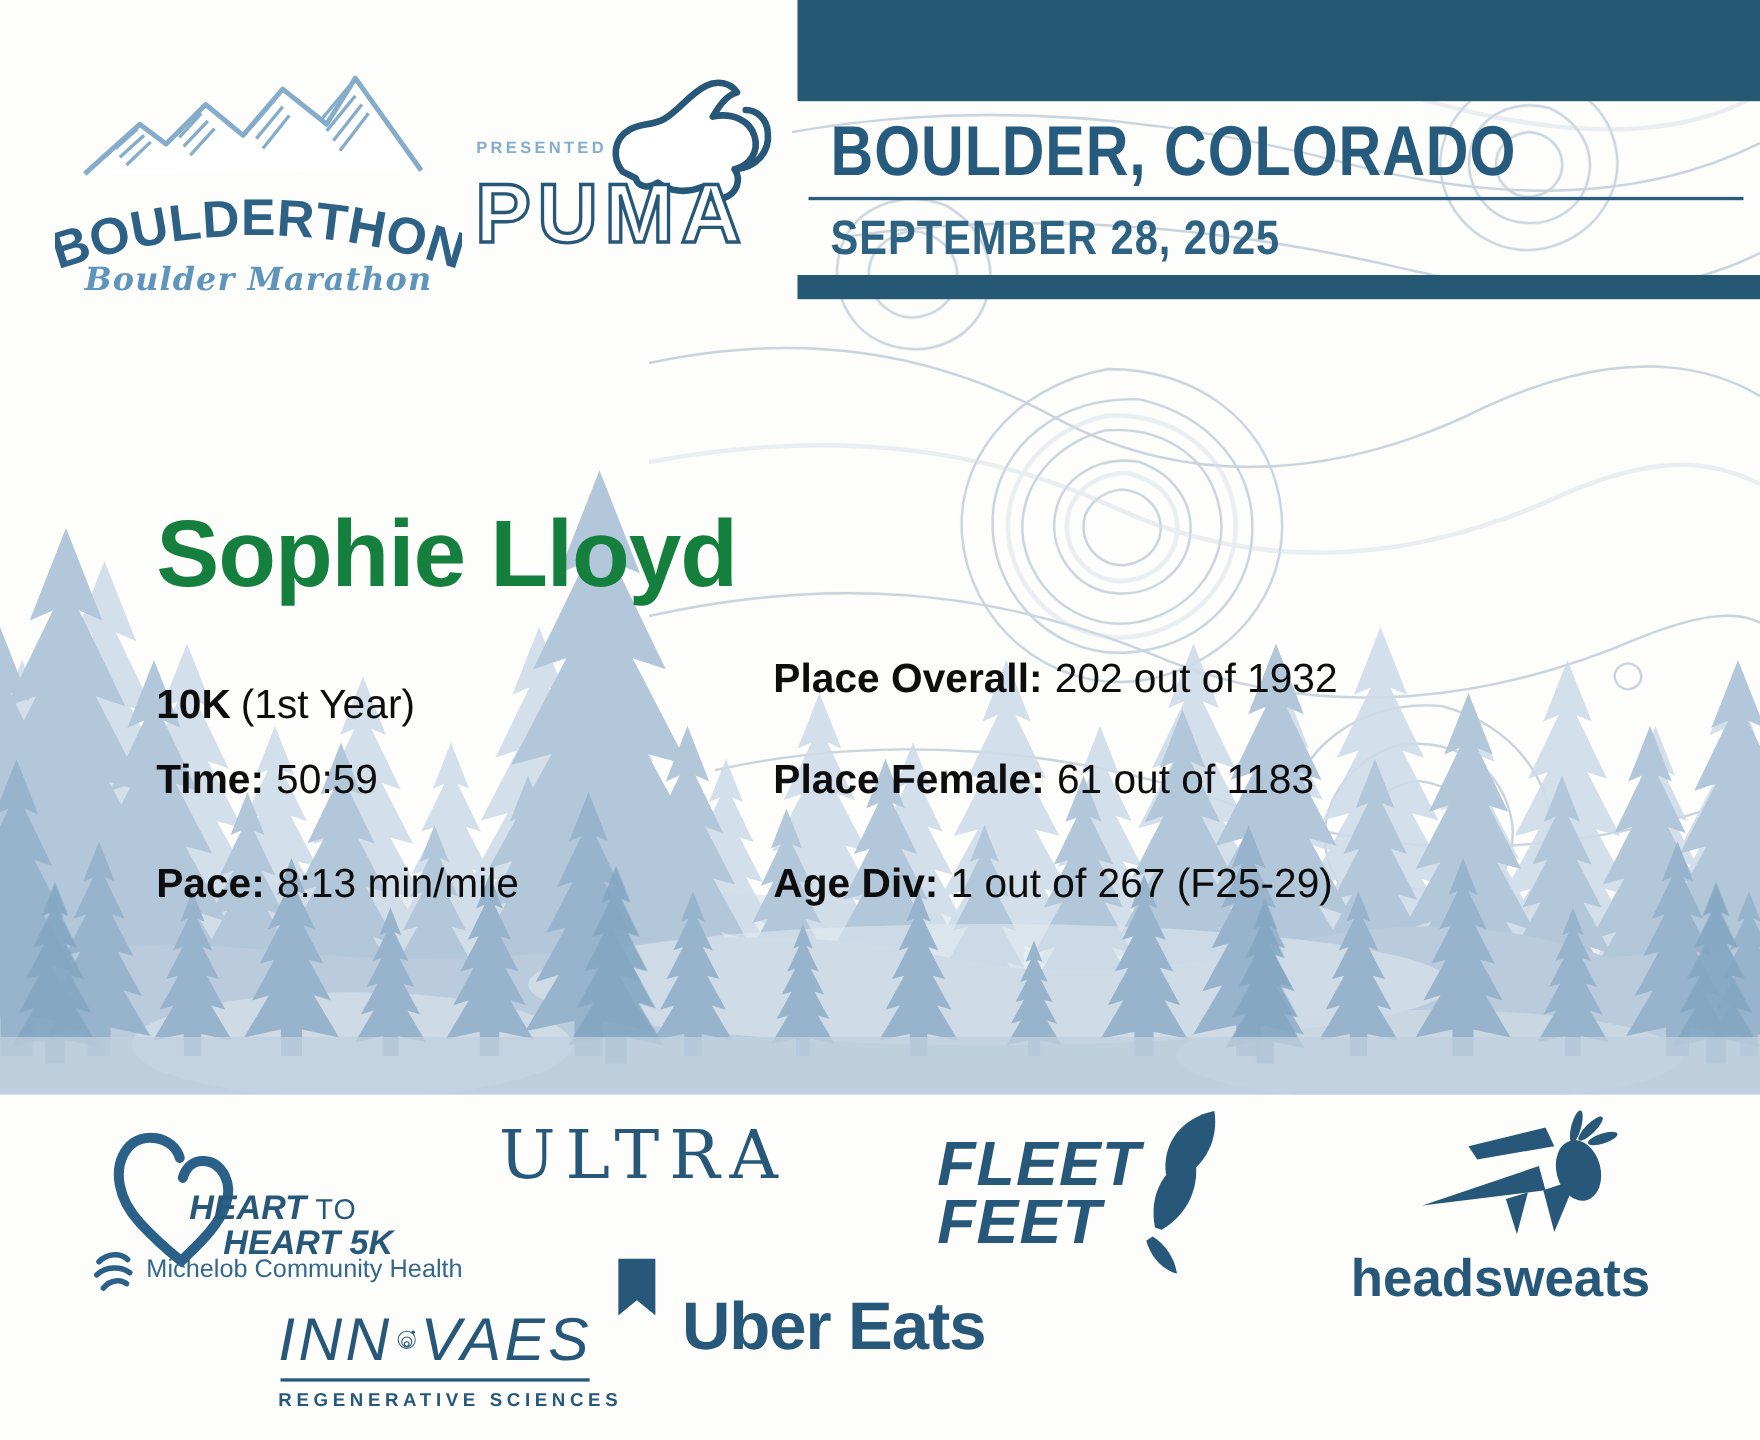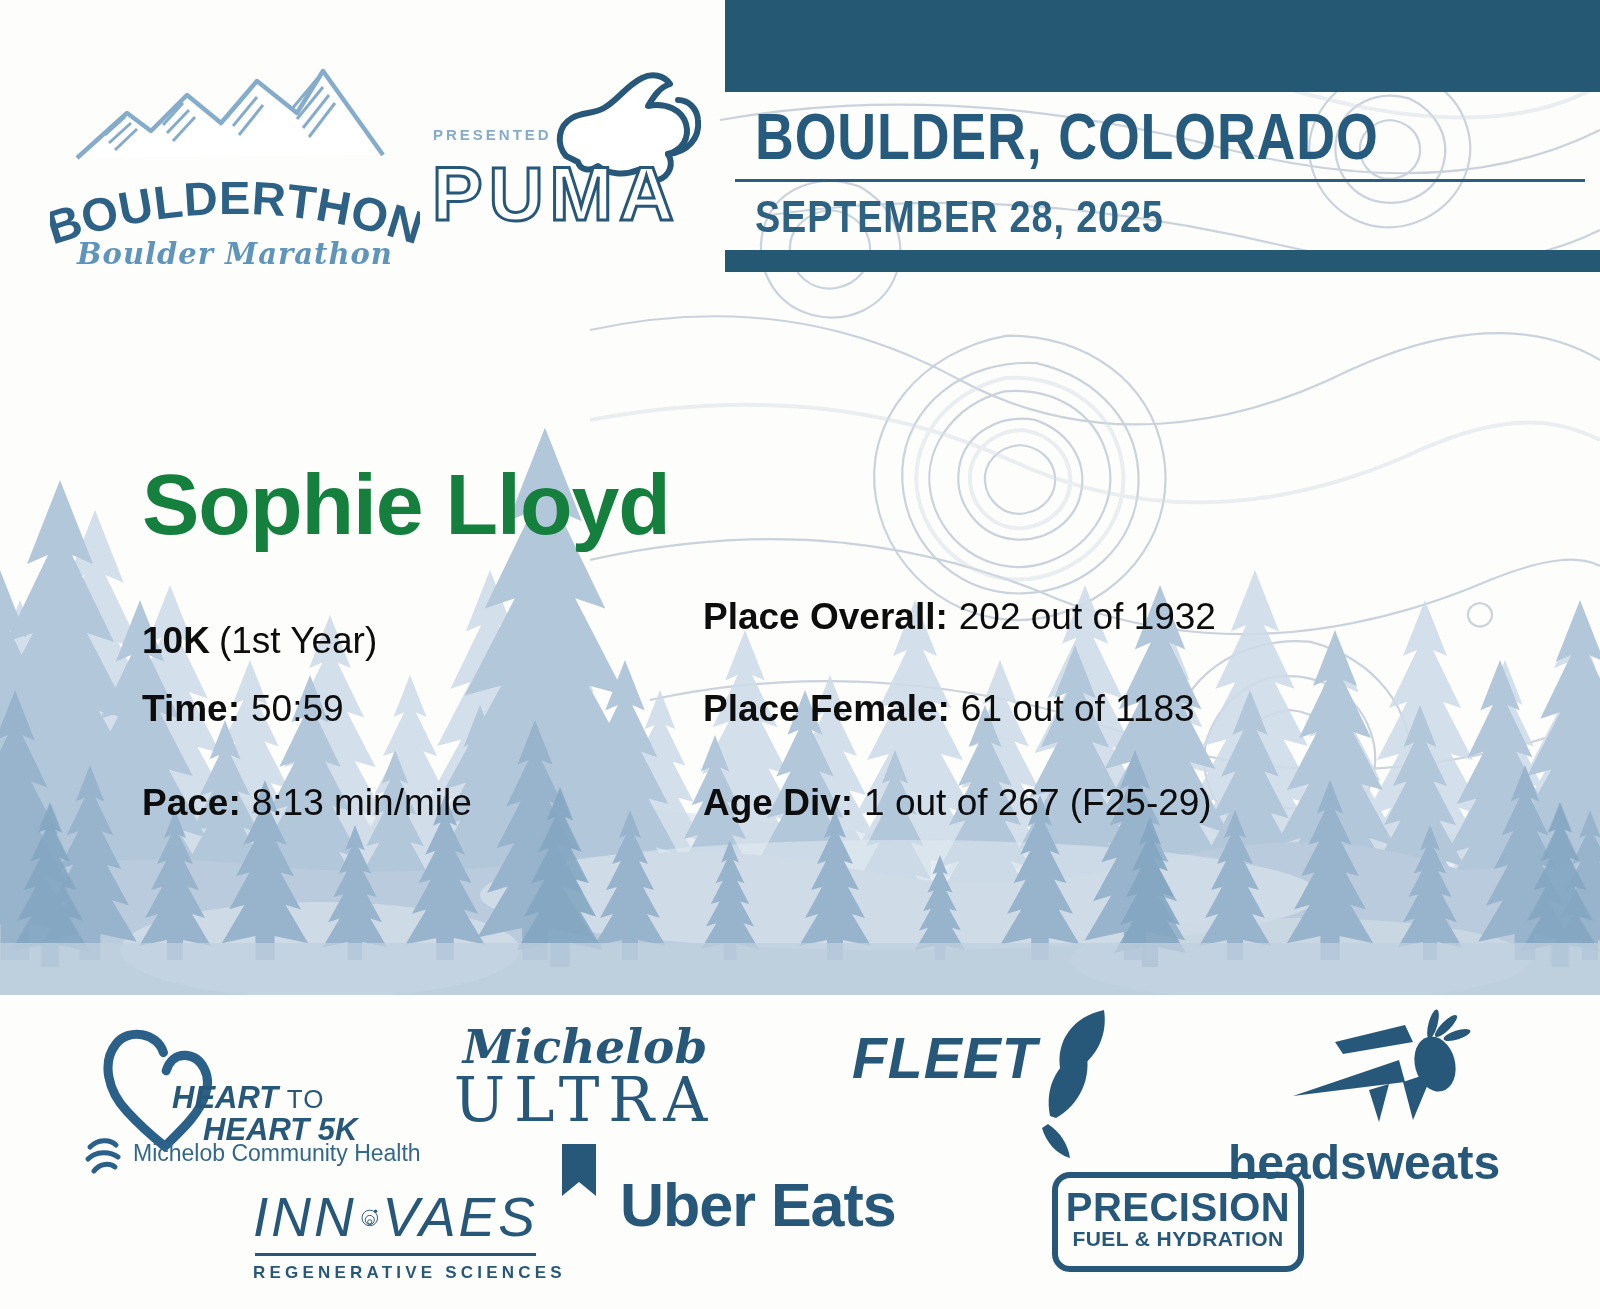--- a/index.html
+++ b/index.html
@@ -284,29 +284,29 @@
   </div>
   <div class="abs teal" id="hth-line2">HEART 5K</div>
   <svg class="abs" style="left:82px; top:1133px;" width="42" height="42" viewBox="0 0 42 42">
     <path d="M8,14 C16,6 28,6 34,12" fill="none" stroke="#2b6089" stroke-width="5" stroke-linecap="round"></path>
     <path d="M6,26 C14,18 28,18 36,24" fill="none" stroke="#2b6089" stroke-width="5" stroke-linecap="round"></path>
     <path d="M12,38 C18,30 28,30 33,34" fill="none" stroke="#2b6089" stroke-width="5" stroke-linecap="round"></path>
   </svg>
   <div class="abs" id="hth-org">Michelob Community Health</div>
 
   <div class="abs" id="michelob">
-    <div class="teal" id="michelob-script">Michelob</div>
     <div class="teal" id="michelob-ultra">ULTRA</div>
   </div>
   <svg class="abs" style="left:562px; top:1144px;" width="34" height="52" viewBox="0 0 34 52">
     <polygon points="0,0 34,0 34,52 17,38 0,52" fill="#27587a"></polygon>
   </svg>
 
   <div class="abs teal" id="fleetfeet">
     <div>FLEET</div>
+    <div>FEET</div>
   </div>
   <svg class="abs" style="left:1012px; top:1008px;" width="110" height="150" viewBox="0 0 110 150">
     <path d="M48,60 C44,32 62,8 92,2 C96,28 84,52 60,64 Z" fill="#27587a"></path>
     <path d="M38,108 C32,78 46,52 74,42 C80,70 68,96 44,110 Z" fill="#27587a"></path>
     <path d="M36,116 C48,124 56,136 58,150 C44,146 34,134 30,120 Z" fill="#27587a"></path>
   </svg>
 
   <svg class="abs" style="left:1285px; top:1008px;" width="190" height="115" viewBox="0 0 190 115">
     <g fill="#27587a">
       <ellipse cx="150" cy="56" rx="20" ry="28" transform="rotate(-15 150 56)"></ellipse>
@@ -331,18 +331,14 @@
         <circle cx="45" cy="13" r="5" fill="#27587a"></circle>
       </svg>
       <span>VAES</span>
     </div>
     <div id="innovaes-rule"></div>
     <div class="teal" id="innovaes-sub">REGENERATIVE SCIENCES</div>
   </div>
 
   <div class="abs teal" id="ubereats">Uber Eats</div>
 
-  <div class="abs" id="precision">
-    <div class="teal" id="precision-l1">PRECISION</div>
-    <div class="teal" id="precision-l2">FUEL &amp; HYDRATION</div>
-  </div>
 
 </div>
 
 </body></html>

